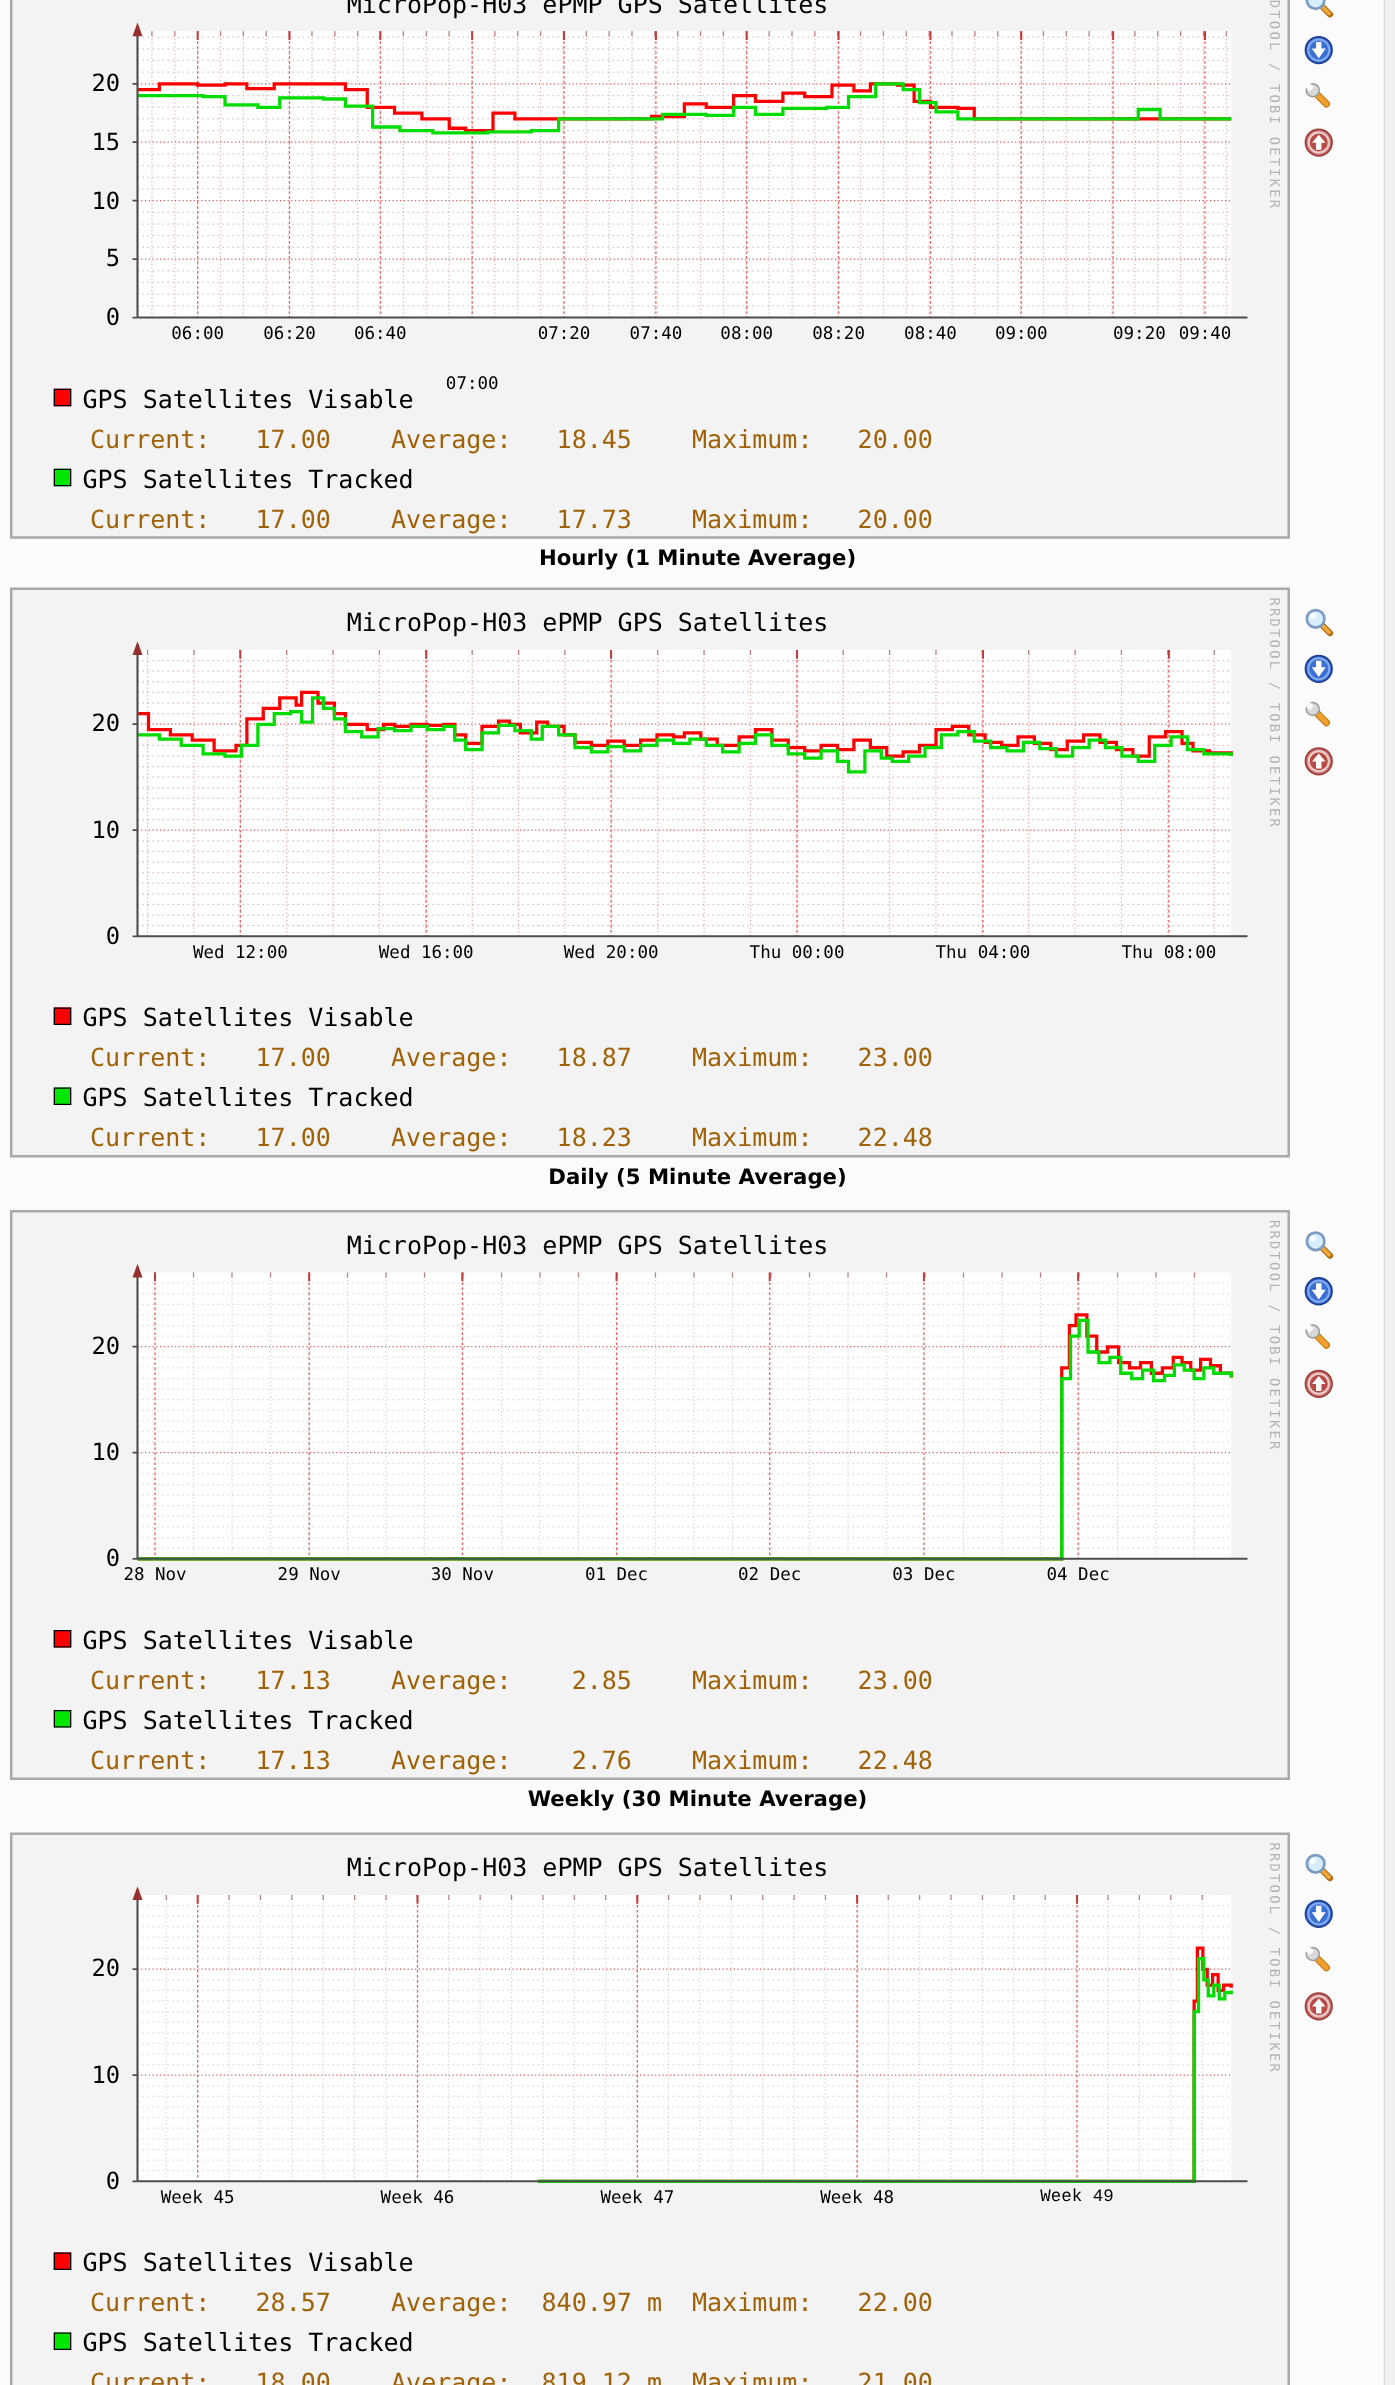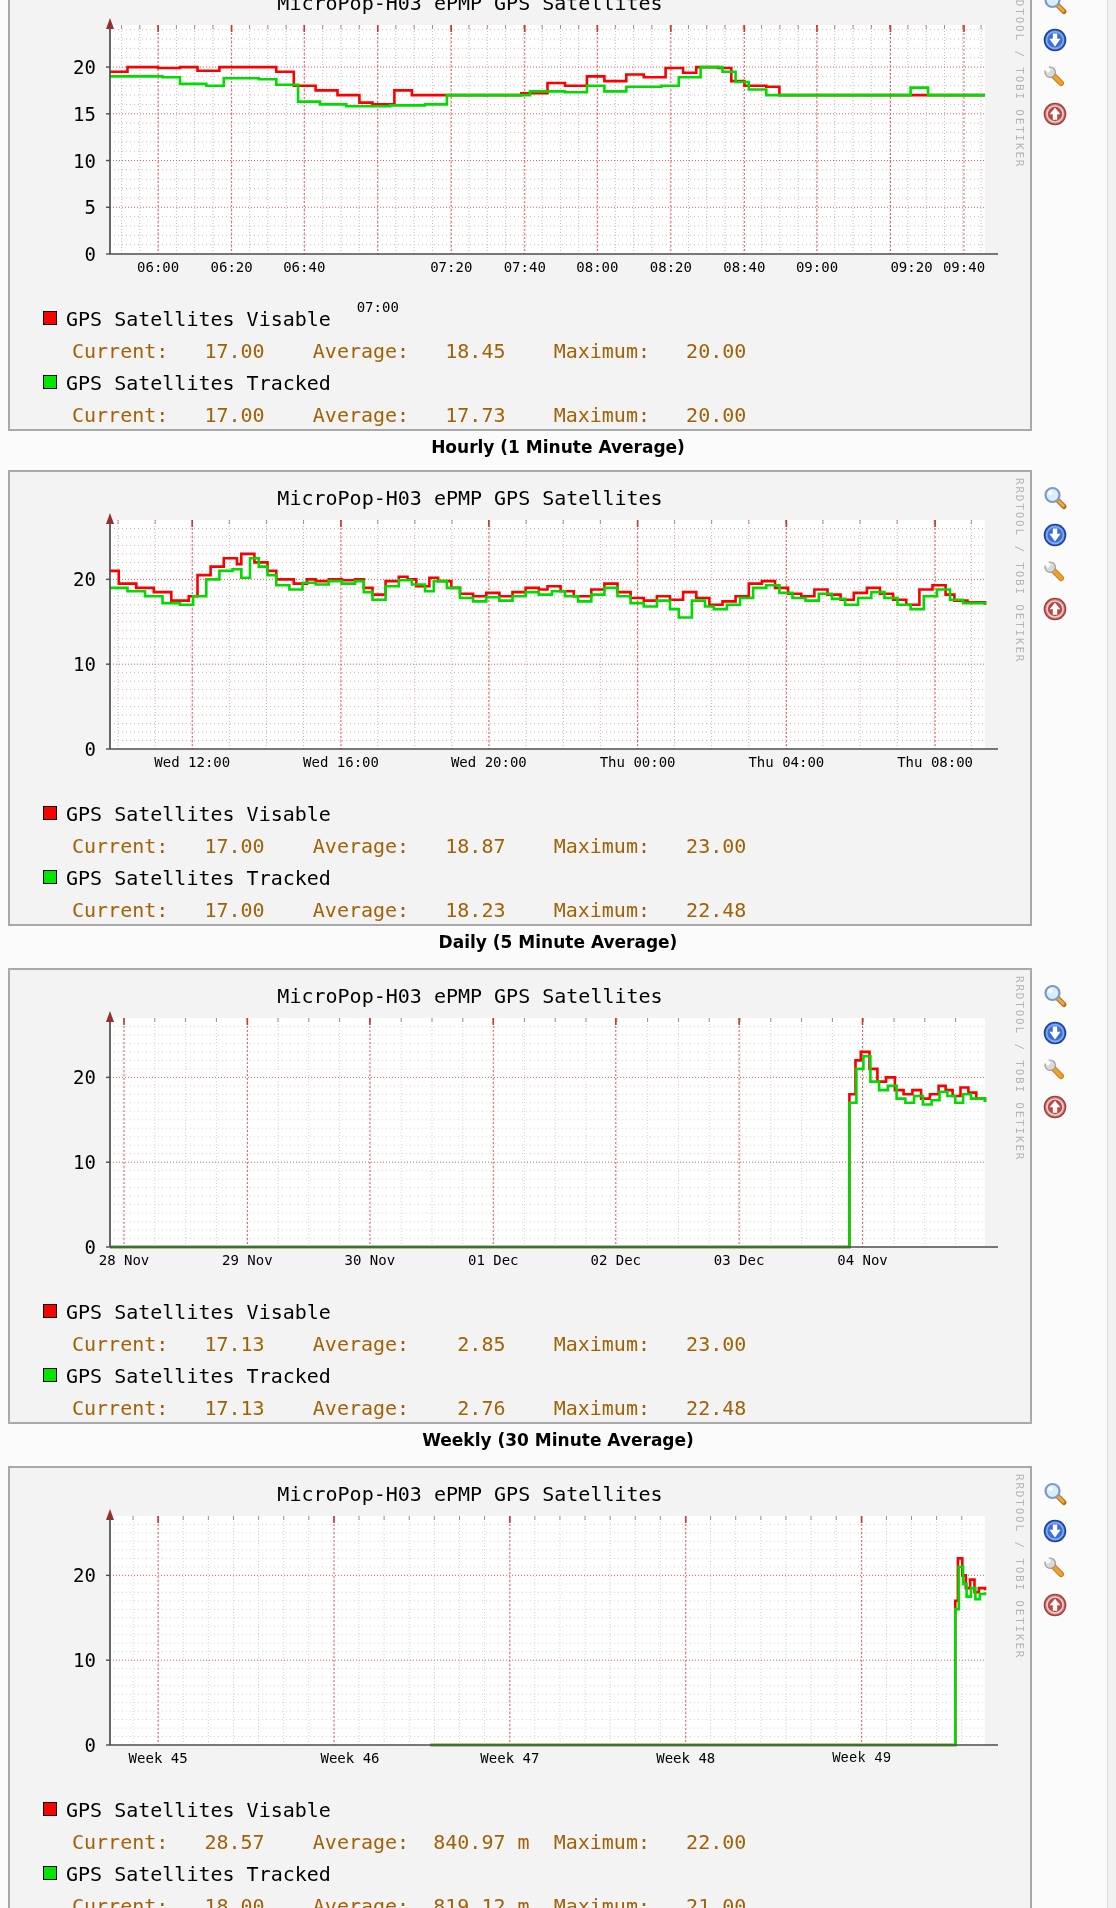--- a/index.html
+++ b/index.html
@@ -469,21 +469,21 @@
     <div class="labels-layer">
         <div class="y-label" style="top: 266px;">0</div>
         <div class="y-label" style="top: 181.185px;">10</div>
         <div class="y-label" style="top: 96.3704px;">20</div>
         <div class="x-label" style="left: 34px;">28 Nov</div>
         <div class="x-label" style="left: 157.375px;">29 Nov</div>
         <div class="x-label" style="left: 279.875px;">30 Nov</div>
         <div class="x-label" style="left: 403.25px;">01 Dec</div>
         <div class="x-label" style="left: 525.75px;">02 Dec</div>
         <div class="x-label" style="left: 649.125px;">03 Dec</div>
-        <div class="x-label" style="left: 772.5px;">04 Nov</div>
+        <div class="x-label" style="left: 772.5px;">04 Dec</div>
       </div>
     <div class="legend-layer">
         <div class="legend-name-row" style="top: 330px;">
           <span class="legend-swatch" style="background: rgb(255, 0, 0);"></span>
           <span class="legend-name">GPS Satellites Visable</span>
         </div>
         <div class="legend-stats" style="top: 362px;">Current:   17.13    Average:    2.85    Maximum:   23.00</div>
         <div class="legend-name-row" style="top: 394px;">
           <span class="legend-swatch" style="background: rgb(0, 232, 0);"></span>
           <span class="legend-name">GPS Satellites Tracked</span>
@@ -608,21 +608,21 @@
         <polygon points="901,237 901,245 910,241" fill="#96302e"></polygon>
         <line x1="8" y1="241" x2="12" y2="241" stroke="#4d4d4d" stroke-width="1.4"></line>
         <line x1="8" y1="156.1851851851852" x2="12" y2="156.1851851851852" stroke="#4d4d4d" stroke-width="1.4"></line>
         <line x1="8" y1="71.37037037037038" x2="12" y2="71.37037037037038" stroke="#4d4d4d" stroke-width="1.4"></line>
       </svg>
     <div class="labels-layer">
         <div class="y-label" style="top: 266px;">0</div>
         <div class="y-label" style="top: 181.185px;">10</div>
         <div class="y-label" style="top: 96.3704px;">20</div>
         <div class="x-label" style="left: 68.125px;">Week 45</div>
-        <div class="x-label" style="left: 260px;">Week 46</div>
+        <div class="x-label" style="left: 244px;">Week 46</div>
         <div class="x-label" style="left: 419.875px;">Week 47</div>
         <div class="x-label" style="left: 595.75px;">Week 48</div>
         <div class="x-label" style="left: 771.625px; font-family: Liberation Mono, monospace;">Week 49</div>
       </div>
     <div class="legend-layer">
         <div class="legend-name-row" style="top: 330px;">
           <span class="legend-swatch" style="background: rgb(255, 0, 0);"></span>
           <span class="legend-name">GPS Satellites Visable</span>
         </div>
         <div class="legend-stats" style="top: 362px;">Current:   28.57    Average:  840.97 m  Maximum:   22.00</div>

